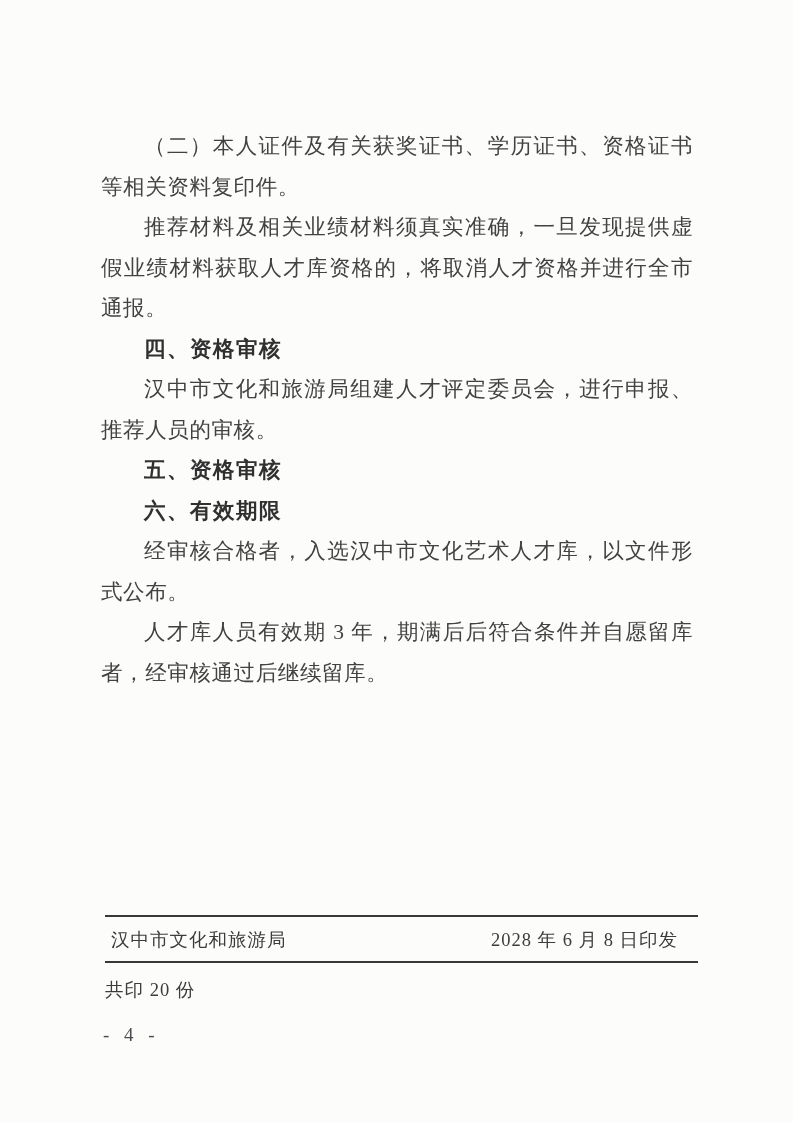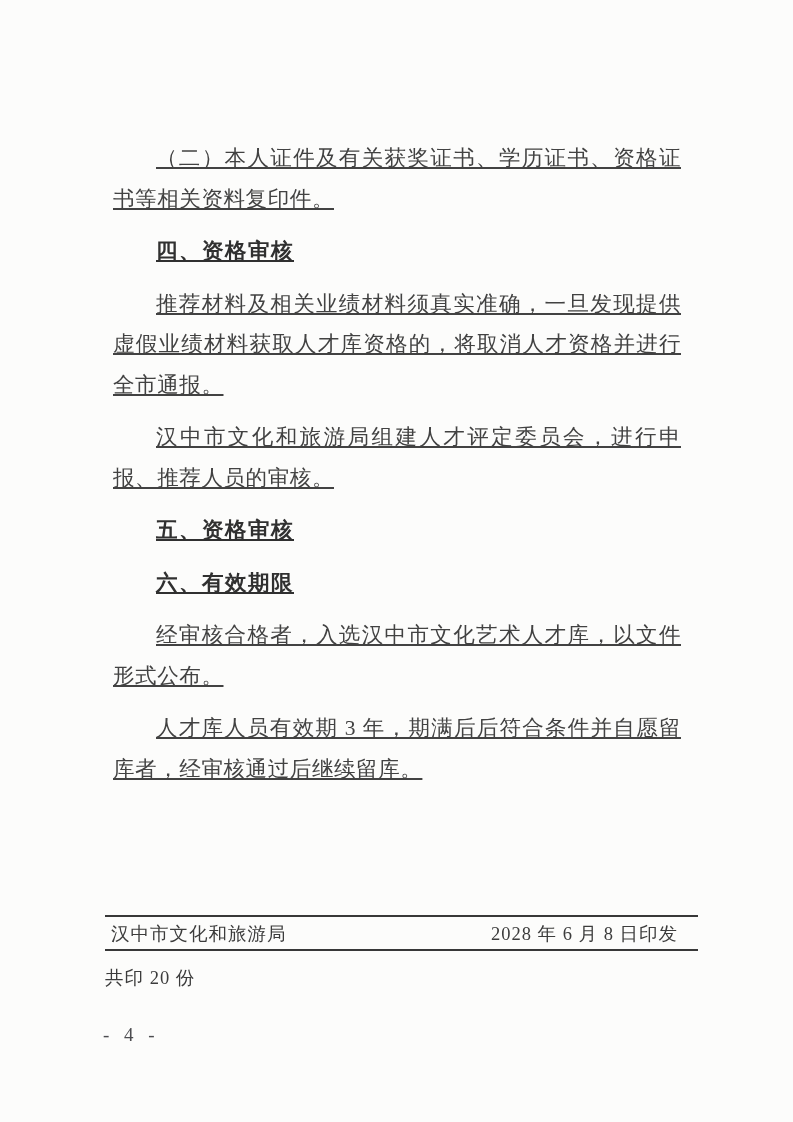--- a/index.html
+++ b/index.html
@@ -21,23 +21,22 @@
     left: 101px;
     top: 126px;
     width: 592px;
     font-size: 21.5px;
     line-height: 40.5px;
     letter-spacing: 0.6px;
     color: #424242;
     text-align: justify;
   }
   .para {
-    margin: 12px;
+    margin: 0;
     text-indent: 2em;
-    text-decoration: underline;
   }
   .para.heading {
     font-family: "Liberation Sans", "DejaVu Sans", sans-serif;
     font-weight: bold;
     color: #303030;
     letter-spacing: 1.5px;
   }
   .footer {
     position: absolute;
     left: 105px;
@@ -46,21 +45,21 @@
   }
   .footer-rule {
     width: 100%;
     height: 2px;
     background: #383838;
   }
   .footer-row {
     display: flex;
     justify-content: space-between;
     align-items: center;
-    height: 32px;
+    height: 44px;
     padding: 0 20px 0 6px;
     box-sizing: border-box;
     font-size: 18.5px;
     color: #3c3c3c;
     letter-spacing: 1px;
   }
   .copies-row {
     text-align: left;
     padding: 14px 34px 0 0;
     font-size: 18.5px;
@@ -76,22 +75,22 @@
     letter-spacing: 5px;
   }
 </style>
 </head>
 <body>
 
 <div class="page">
 
   <div class="content">
       <div class="para body">（二）本人证件及有关获奖证书、学历证书、资格证书等相关资料复印件。</div>
+      <div class="para body">推荐材料及相关业绩材料须真实准确，一旦发现提供虚假业绩材料获取人才库资格的，将取消人才资格并进行全市通报。</div>
       <div class="para heading">四、资格审核</div>
-      <div class="para body">推荐材料及相关业绩材料须真实准确，一旦发现提供虚假业绩材料获取人才库资格的，将取消人才资格并进行全市通报。</div>
       <div class="para body">汉中市文化和旅游局组建人才评定委员会，进行申报、推荐人员的审核。</div>
       <div class="para heading">五、资格审核</div>
       <div class="para heading">六、有效期限</div>
       <div class="para body">经审核合格者，入选汉中市文化艺术人才库，以文件形式公布。</div>
       <div class="para body">人才库人员有效期 3 年，期满后后符合条件并自愿留库者，经审核通过后继续留库。</div>
     </div>
 
   <div class="footer">
     <div class="footer-rule"></div>
     <div class="footer-row">

